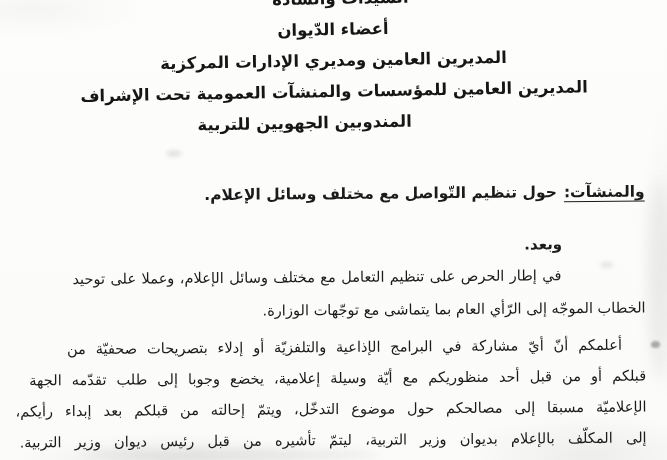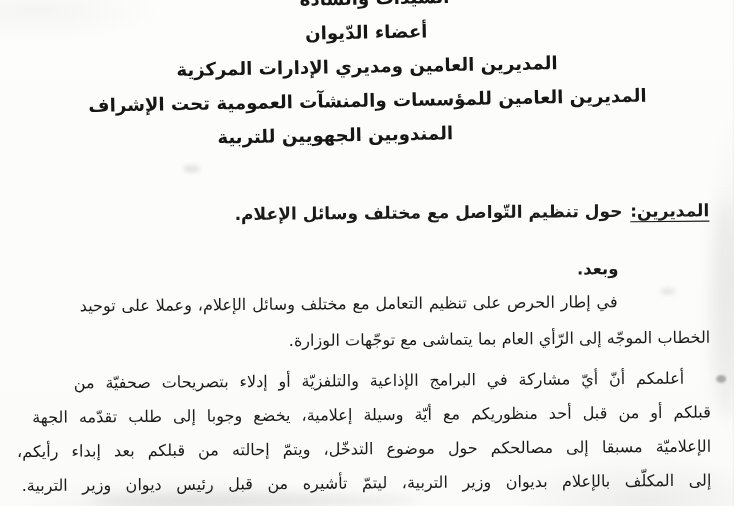--- a/index.html
+++ b/index.html
@@ -81,21 +81,21 @@
     <div class="h-line shift-right">السيّدات والسّادة</div>
     <div class="h-line">أعضاء الدّيوان</div>
     <div class="h-line">المديرين العامين ومديري الإدارات المركزية</div>
     <div class="h-line">المديرين العامين للمؤسسات والمنشآت العمومية تحت الإشراف</div>
     <div class="h-line shift-left">المندوبين الجهويين للتربية</div>
   </div>
 
   <div class="tilt">
 
     <div class="subject-line">
-      <span class="subject-label">المديرين:</span><span>حول تنظيم التّواصل مع مختلف وسائل الإعلام.</span>
+      <span class="subject-label">والمنشآت:</span><span>حول تنظيم التّواصل مع مختلف وسائل الإعلام.</span>
     </div>
 
     <div class="salutation">وبعد.</div>
 
     <div class="par par-1">
       <div class="ln p1-l1">في إطار الحرص على تنظيم التعامل مع مختلف وسائل الإعلام، وعملا على توحيد</div>
       <div class="ln end">الخطاب الموجّه إلى الرّأي العام بما يتماشى مع توجّهات الوزارة.</div>
     </div>
 
     <div class="par par-2">

